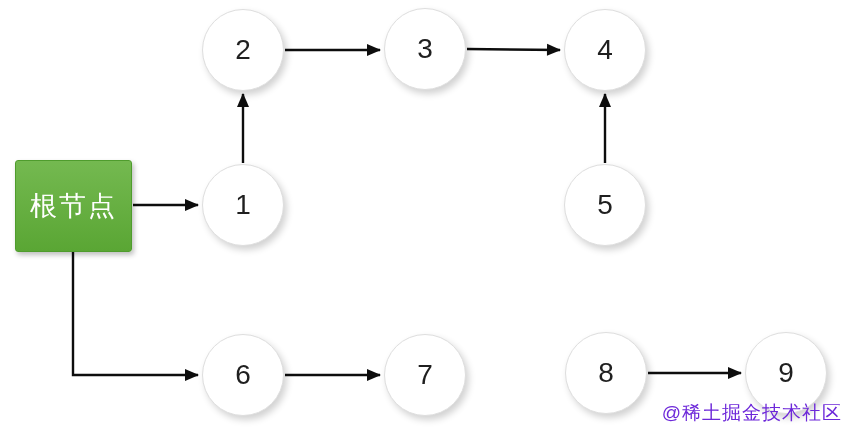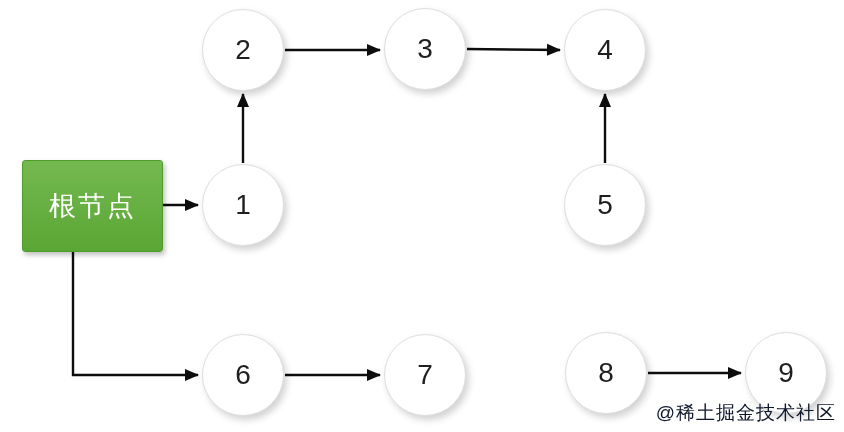--- a/index.html
+++ b/index.html
@@ -39,42 +39,42 @@
     display: flex;
     align-items: center;
     justify-content: center;
     font-size: 28px;
     font-weight: 300;
     color: #1f1f1f;
     box-sizing: border-box;
   }
   .root-box {
     position: absolute;
-    left: 22px;
+    left: 15px;
     top: 160px;
-    width: 141px;
+    width: 117px;
     height: 92px;
     background: linear-gradient(to bottom, #74b950 0%, #5aa634 100%);
     border: 1px solid #4f9c2d;
     border-radius: 3px;
     box-shadow: 2px 3px 5px rgba(0,0,0,0.25);
     display: flex;
     align-items: center;
     justify-content: center;
     font-size: 27px;
     color: #ffffff;
     letter-spacing: 2px;
     box-sizing: border-box;
   }
   .watermark {
     position: absolute;
-    right: 8px;
+    right: 2px;
     bottom: 6px;
     font-size: 19px;
-    color: #0f172a;
+    color: #6d28d9;
     letter-spacing: 1px;
   }
   
   .pos-n1  { left: 202px; top: 164px; }
   .pos-n2  { left: 202px; top:   9px; }
   .pos-n3  { left: 384px; top:   8px; }
   .pos-n4  { left: 564px; top:   9px; }
   .pos-n5  { left: 564px; top: 164px; }
   .pos-n10 { left: 384px; top: 164px; }
   .pos-n6  { left: 202px; top: 334px; }

